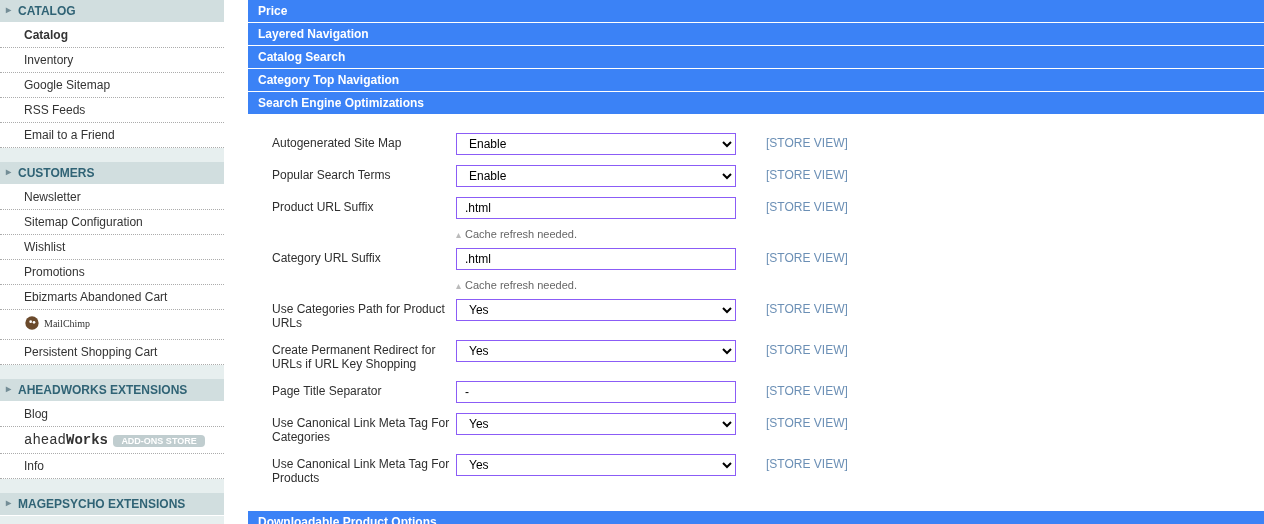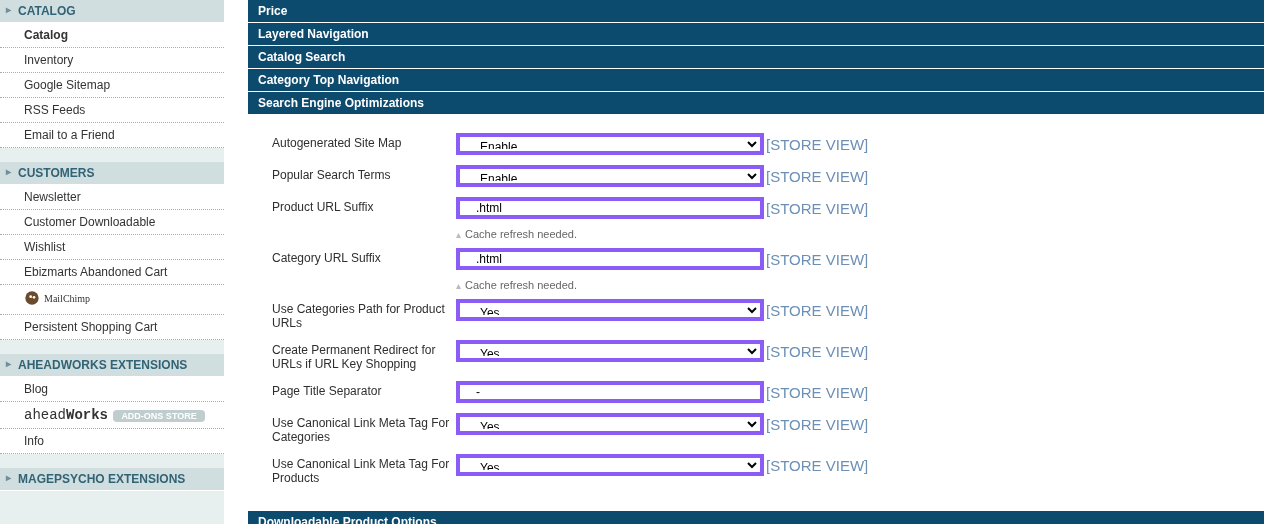--- a/index.html
+++ b/index.html
@@ -7,27 +7,27 @@
 .layout { display: flex; }
 .sidebar { width: 224px; background: #e7efef; flex-shrink: 0; }
 .main { flex: 1; margin-left: 24px; }
 .section-title { background: #d1dedf; padding: 4px 8px 4px 18px; font-size: 12px; font-weight: bold; color: #306375; border-bottom: 1px solid #fff; position: relative; }
 .section-title::before { content: "▸"; position: absolute; left: 6px; top: 4px; font-size: 10px; color: #738d96; }
 .sidebar ul { list-style: none; }
 .sidebar li { padding: 5px 10px 5px 24px; border-bottom: 1px dotted #acacac; font-size: 12px; color: #333; cursor: pointer; background: #fff; }
 .sidebar li.active { font-weight: bold; }
 .sidebar-blank { height: 14px; background: #e7efef; }
 .addons-badge { display: inline-block; background: #c0cdcf; color: #fff; font-size: 9px; font-weight: bold; padding: 1px 8px; border-radius: 4px; vertical-align: middle; margin-left: 2px; }
-.bar { background: #0c4a6e; color: #fff; font-weight: bold; font-size: 12px; padding: 4px 10px; border-bottom: 1px solid #fff; cursor: pointer; }
+.bar { background: #3b82f6; color: #fff; font-weight: bold; font-size: 12px; padding: 4px 10px; border-bottom: 1px solid #fff; cursor: pointer; }
 .form-block { background: #fff; padding: 14px 0 20px; }
 .row { display: flex; align-items: flex-start; padding: 4px 0 6px; }
 .lbl { width: 208px; flex-shrink: 0; padding-left: 24px; font-size: 12px; padding-top: 3px; }
 .ctrl { width: 280px; flex-shrink: 0; }
-.ctrl select, .ctrl input[type=text] { width: 308px; font-size: 12px; padding: 2px 16px; border: 4px solid #8b5cf6; background: #fff; height: 22px; }
-.scope { padding-left: 30px; color: #6b8fb5; font-size: 15px; padding-top: 3px; }
+.ctrl select, .ctrl input[type=text] { width: 280px; font-size: 12px; padding: 2px 8px; border: 1px solid #8b5cf6; background: #fff; height: 22px; }
+.scope { padding-left: 30px; color: #6b8fb5; font-size: 12px; padding-top: 3px; }
 .helper { font-size: 11px; color: #666; padding: 3px 0 4px 0; margin-left: 208px; width: 280px; display: flex; align-items: center; }
 .helper::before { content: "▴"; color: #bbb; margin-right: 4px; font-size: 10px; }
 .brand-ahead { font-family: Liberation Mono, monospace; font-size: 14px; }
 .brand-ahead b { font-weight: bold; }
 .mc-logo { display: inline-flex; align-items: center; }
 .mc-logo svg { width: 16px; height: 16px; margin-right: 4px; }
 .mc-logo span { font-family: "Comic Sans MS", cursive; font-size: 10px; }
 </style>
 </head>
 <body>
@@ -41,22 +41,23 @@
       <li>Inventory</li>
       <li>Google Sitemap</li>
       <li>RSS Feeds</li>
       <li>Email to a Friend</li>
     </ul>
     <div class="sidebar-blank"></div>
 
     <div class="section-title">CUSTOMERS</div>
     <ul>
       <li>Newsletter</li>
-      <li>Customer Downloadable</li>
+      <li>Sitemap Configuration</li>
       <li>Wishlist</li>
+      <li>Promotions</li>
       <li>Ebizmarts Abandoned Cart</li>
       <li>
         <span class="mc-logo">
           <svg viewBox="0 0 24 24">
               <circle cx="12" cy="12" r="10" fill="#6b4a2c"></circle>
               <circle cx="10" cy="10" r="2" fill="#fff"></circle>
               <circle cx="15" cy="11" r="2" fill="#fff"></circle>
             </svg>
           <span>MailChimp</span>
         </span>

